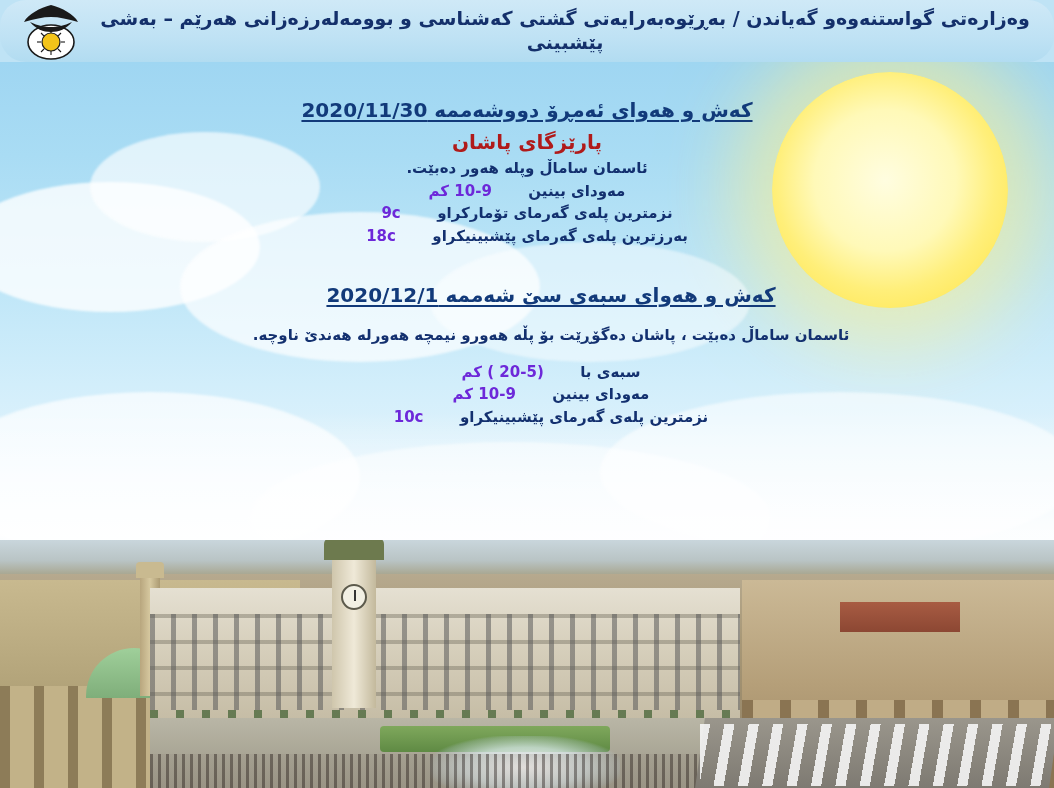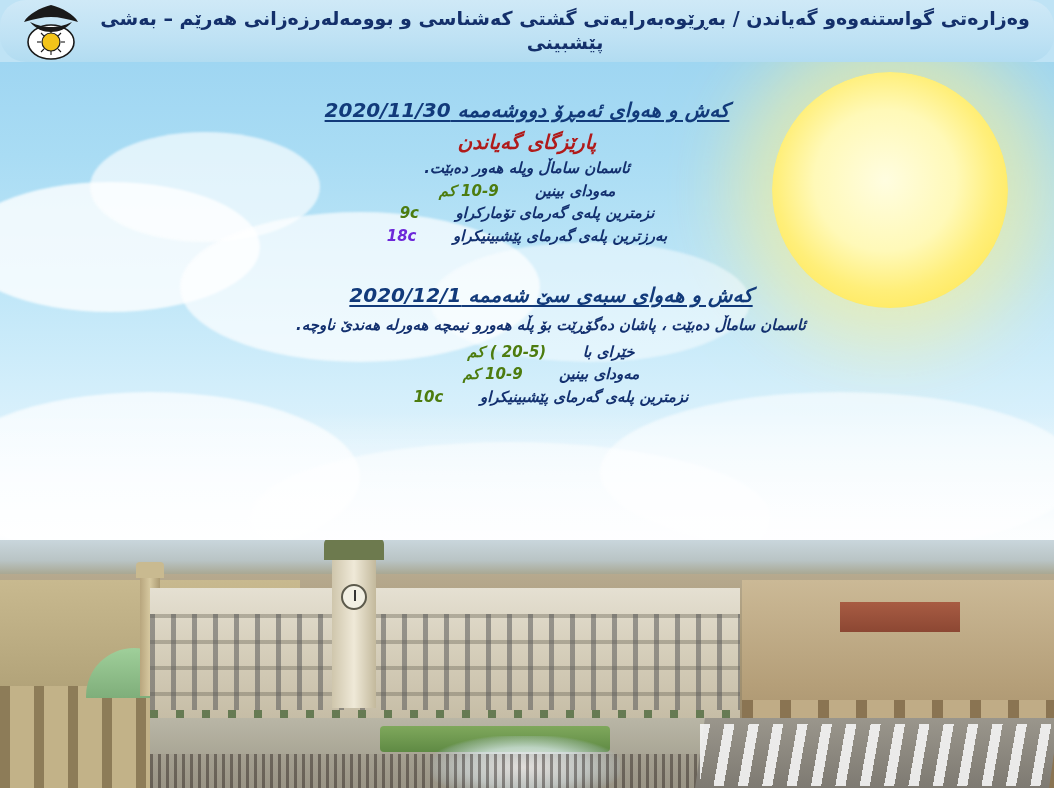--- a/index.html
+++ b/index.html
@@ -208,21 +208,21 @@
     position: absolute;
     top: 96px;
     left: 0;
     width: 1054px;
     z-index: 20;
     direction: rtl;
     text-align: center;
     color: #0f2a63;
     font-weight: bold;
   }
-  .block { margin: 0 auto; width: 838px; font-style: italic; }
+  .block { margin: 0 auto; width: 838px; }
   .block + .block { margin-top: 34px; padding-left: 48px; }
 
   .day-title {
     font-size: 20px;
     color: #123a7a;
     text-decoration: underline;
     text-underline-offset: 3px;
     line-height: 1.45;
     margin-bottom: 2px;
     direction: rtl;
@@ -233,25 +233,25 @@
     line-height: 1.5;
   }
   .line {
     font-size: 15px;
     color: #13306f;
     line-height: 1.5;
     direction: rtl;
   }
   .line.wrap {
     width: 760px;
-    margin: 4px auto;
+    margin: 14px auto;
     text-align: center;
   }
   .val-hot  { color: #6d28d9; }
-  .val-cold { color: #4d7c0f; margin-top: 25px; }
+  .val-cold { color: #6d28d9; margin-top: 25px; }
   .nbsp-gap { display:inline-block; width: 26px; }
 </style>
 </head>
 <body>
 
 <div id="page">
 
   <div class="header">
     <div class="emblem">
       <svg width="82" height="58" viewBox="0 0 82 58" xmlns="http://www.w3.org/2000/svg">
@@ -309,21 +309,21 @@
     </div>
     <div class="redroof"></div>
     <div class="road"></div>
     <div class="cars"></div>
   </div>
 
   <div class="content">
 
     <div class="block">
       <div class="day-title">کەش و هەوای ئەمڕۆ دووشەممە 2020/11/30</div>
-      <div class="city-name">پارێزگای گەیاندن</div>
+      <div class="city-name">پارێزگای پاشان</div>
       <div class="line">ئاسمان ساماڵ وپلە هەور دەبێت.</div>
       <div class="line">
         <span>مەودای بینین</span>
         <span class="nbsp-gap"></span>
         <span class="val-cold">9-10 کم</span>
       </div>
       <div class="line">
         <span>نزمترین پلەی گەرمای تۆمارکراو</span>
         <span class="nbsp-gap"></span>
         <span class="val-cold">9c</span>
@@ -332,21 +332,21 @@
         <span>بەرزترین پلەی گەرمای پێشبینیکراو</span>
         <span class="nbsp-gap"></span>
         <span class="val-hot">18c</span>
       </div>
     </div>
 
     <div class="block">
       <div class="day-title">کەش و هەوای سبەی  سێ شەممە 2020/12/1</div>
       <div class="line wrap">ئاسمان ساماڵ دەبێت ، پاشان دەگۆڕێت بۆ پڵە هەورو نیمچە هەورلە هەندێ ناوچە.</div>
       <div class="line">
-        <span>خێرای با</span>
+        <span>سبەی با</span>
         <span class="nbsp-gap"></span>
         <span class="val-cold">(5-20 ) کم</span>
       </div>
       <div class="line">
         <span>مەودای بینین</span>
         <span class="nbsp-gap"></span>
         <span class="val-cold">9-10 کم</span>
       </div>
       <div class="line">
         <span>نزمترین پلەی گەرمای پێشبینیکراو</span>

